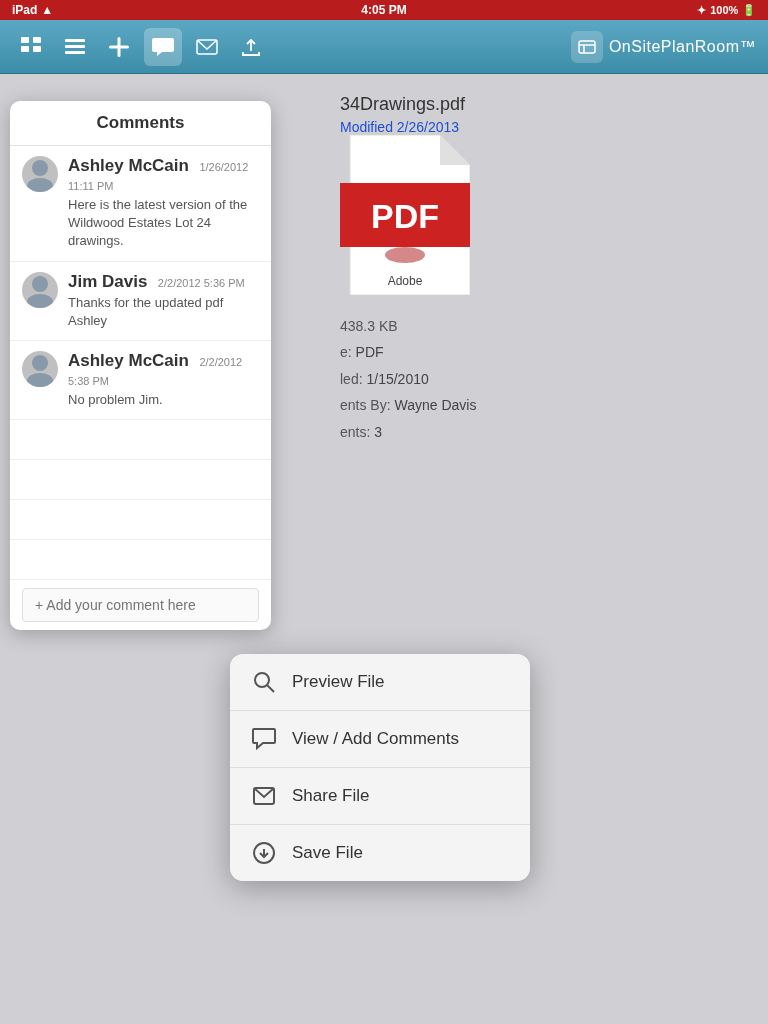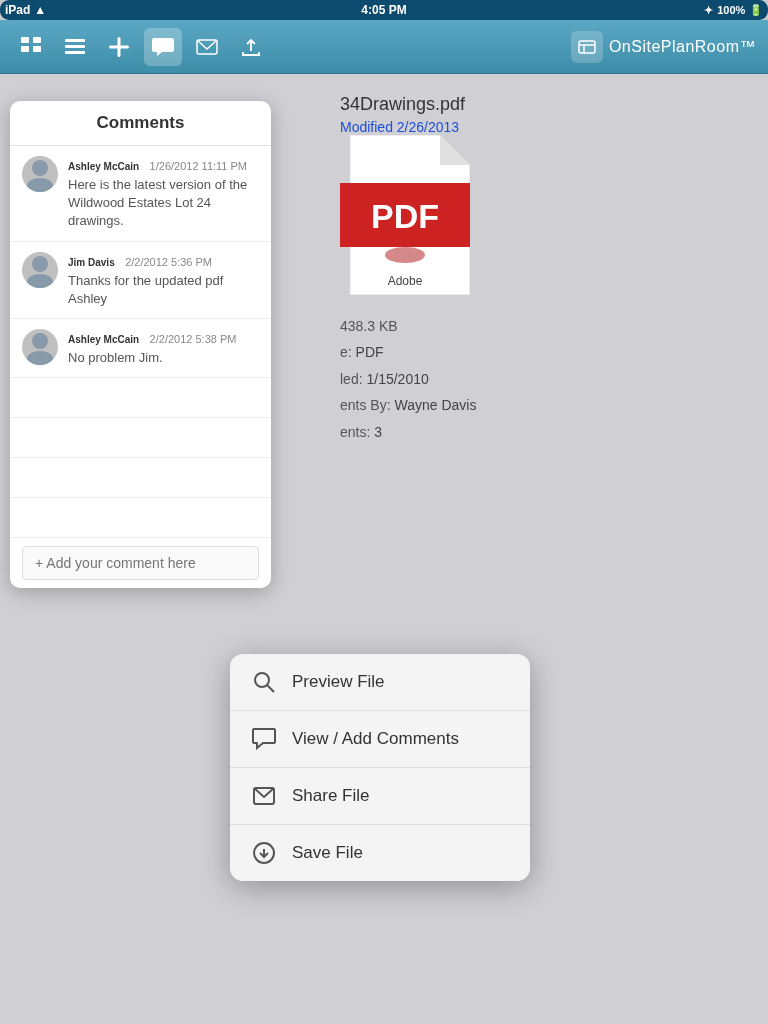--- a/index.html
+++ b/index.html
@@ -9,29 +9,28 @@
       background: #c8c8cc;
       font-family: -apple-system, 'Helvetica Neue', Helvetica, Arial, sans-serif;
       overflow: hidden;
       position: relative;
     }
 
     
     .status-bar {
       width: 768px;
       height: 20px;
-      background: #0c4a6e;
+      background: #b91c1c;
       display: flex;
       align-items: center;
       justify-content: space-between;
-      padding: 0 5px;
+      padding: 0 12px;
       color: white;
       font-size: 12px;
       font-weight: 600;
-      border-radius: 9px;
     }
     .status-left { display: flex; align-items: center; gap: 4px; }
     .status-center { position: absolute; left: 50%; transform: translateX(-50%); font-size: 12px; font-weight: 600; color: white; }
     .status-right { display: flex; align-items: center; gap: 4px; font-size: 11px; }
 
     
     .toolbar {
       width: 768px;
       height: 54px;
       background: linear-gradient(to bottom, #5ba8c4, #3d8da8);
@@ -151,21 +150,21 @@
       border-radius: 18px;
       background: #c0c0c0;
       flex-shrink: 0;
       overflow: hidden;
       display: flex;
       align-items: center;
       justify-content: center;
     }
     .comment-content { flex: 1; }
     .comment-author {
-      font-size: 10px;
+      font-size: 17px;
       font-weight: 600;
       color: #333;
     }
     .comment-date {
       font-size: 11px;
       color: #888;
       margin-left: 6px;
       font-weight: 400;
     }
     .comment-text {

